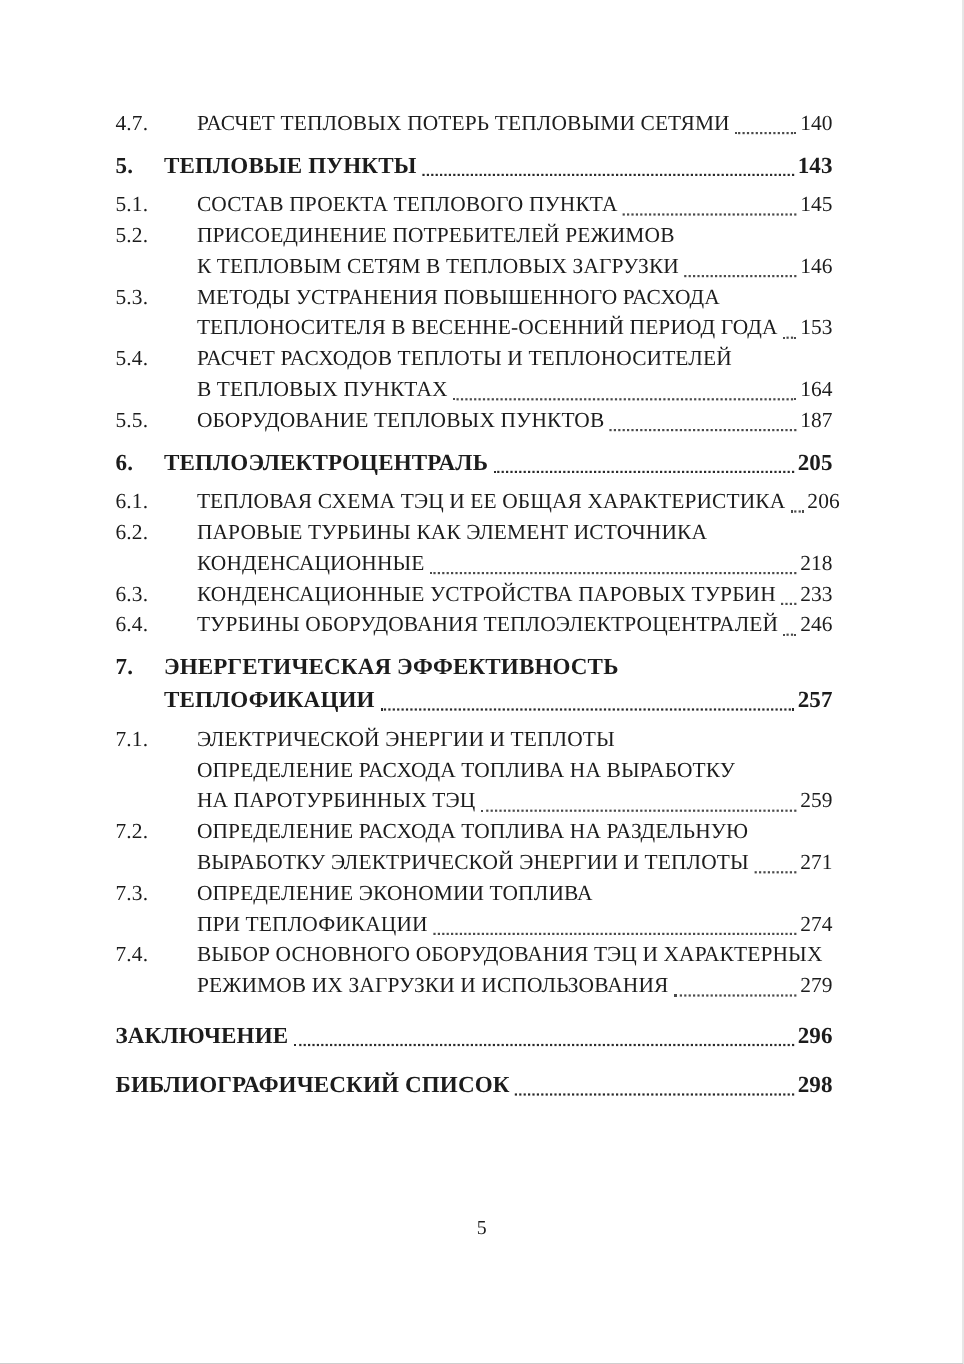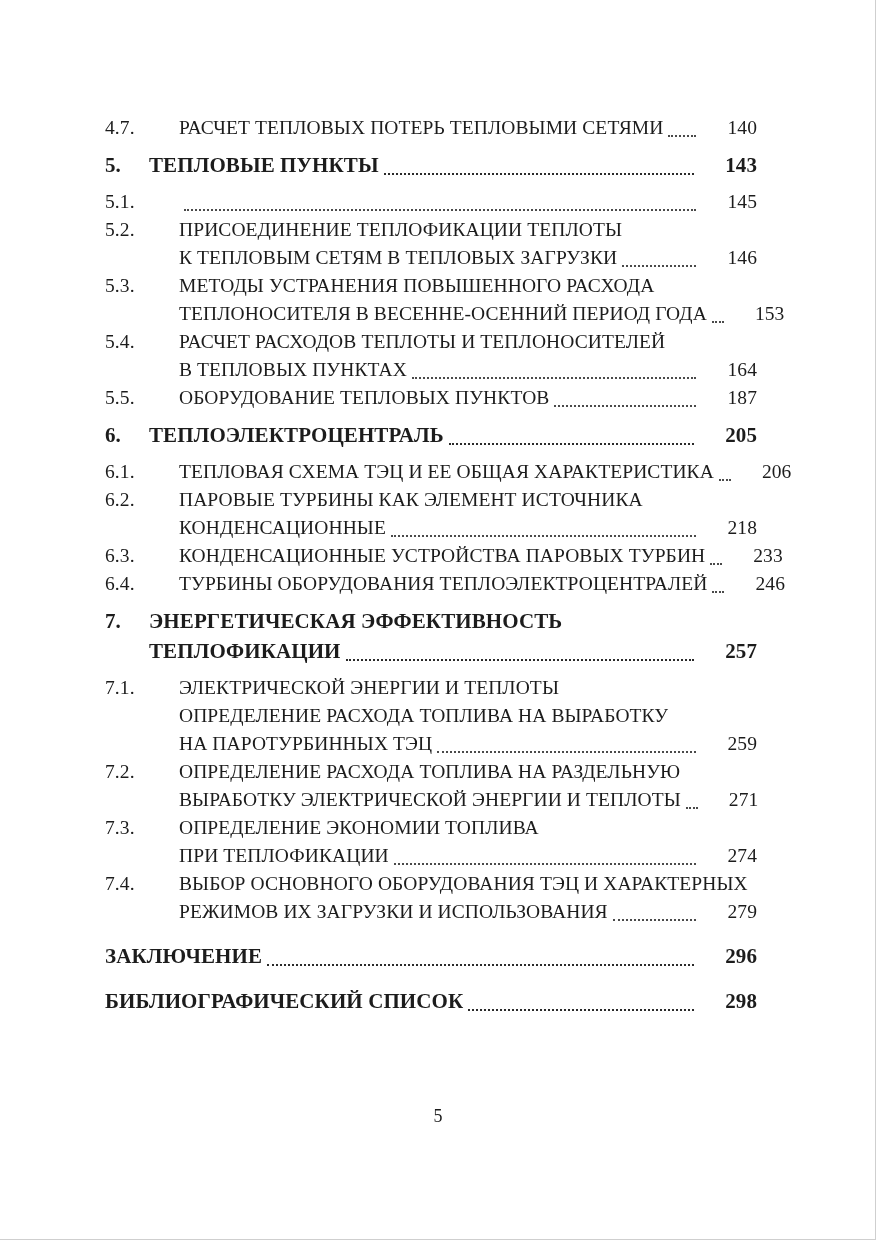--- a/index.html
+++ b/index.html
@@ -13,21 +13,21 @@
     height: 1240px;
     background: #ffffff;
     font-family: "Liberation Serif", serif;
     color: #1c1c1c;
     overflow: hidden;
     box-shadow: inset -1px -1px 0 #cfcfcf;
   }
   .toc {
     position: absolute;
     left: 105px;
-    top: 114px;
+    top: 99px;
     width: 652px;
     margin: 0;
     padding: 0;
     list-style: none;
   }
   .entry {
     display: flex;
     font-size: 19.5px;
     line-height: 28px;
     letter-spacing: 0.1px;
@@ -65,21 +65,21 @@
     left: 0;
     right: 0;
     bottom: 5px;
     border-bottom: 2px dotted #4a4a4a;
   }
   .entry.chapter .dots::after,
   .entry.backmatter .dots::after {
     border-bottom: 2.5px dotted #2a2a2a;
     bottom: 5px;
   }
-  .pg { flex: 0 0 auto; margin-left: 28px; }
+  .pg { flex: 0 0 auto; }
 
   .folio {
     position: absolute;
     left: 0;
     width: 876px;
     top: 1106px;
     text-align: center;
     font-size: 18px;
     color: #1c1c1c;
   }
@@ -106,29 +106,30 @@
             <span class="toc-title">ТЕПЛОВЫЕ ПУНКТЫ</span>
             <span class="dots"></span>
             <span class="pg">143</span>
           </div>
         </div>
   </li>
       <li class="entry section">
     <span class="num">5.1.</span>
     <div class="body">
           <div class="toc-line last">
+            <span class="toc-title">СОСТАВ ПРОЕКТА ТЕПЛОВОГО ПУНКТА</span>
             <span class="dots"></span>
             <span class="pg">145</span>
           </div>
         </div>
   </li>
       <li class="entry section">
     <span class="num">5.2.</span>
     <div class="body">
-          <div class="toc-line"><span class="toc-title">ПРИСОЕДИНЕНИЕ ТЕПЛОФИКАЦИИ ТЕПЛОТЫ</span></div>
+          <div class="toc-line"><span class="toc-title">ПРИСОЕДИНЕНИЕ ПОТРЕБИТЕЛЕЙ РЕЖИМОВ</span></div>
           <div class="toc-line last">
             <span class="toc-title">К ТЕПЛОВЫМ СЕТЯМ В ТЕПЛОВЫХ ЗАГРУЗКИ</span>
             <span class="dots"></span>
             <span class="pg">146</span>
           </div>
         </div>
   </li>
       <li class="entry section">
     <span class="num">5.3.</span>
     <div class="body">

